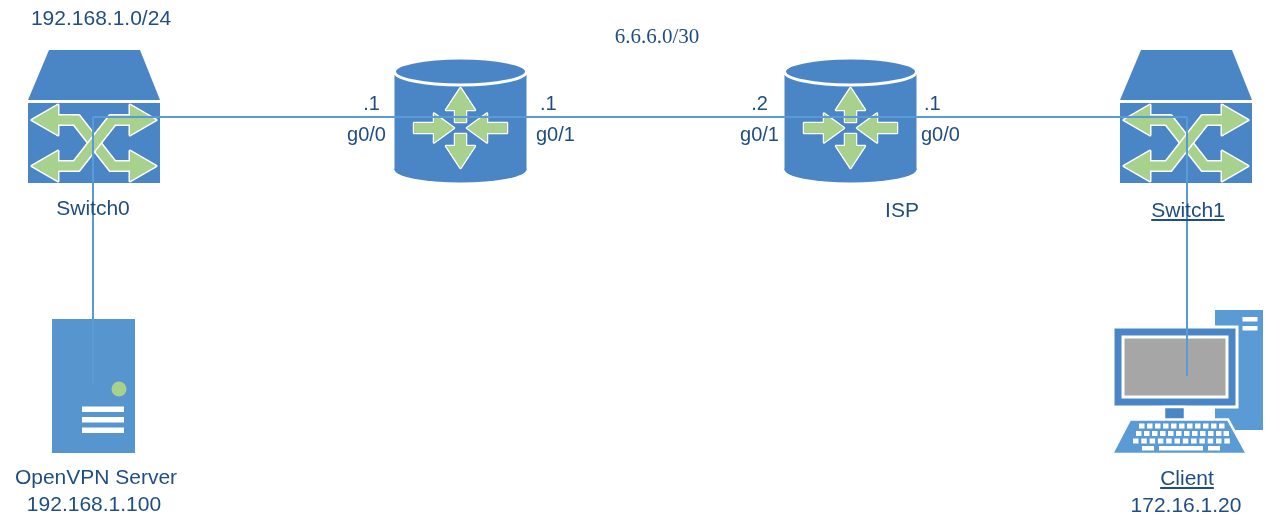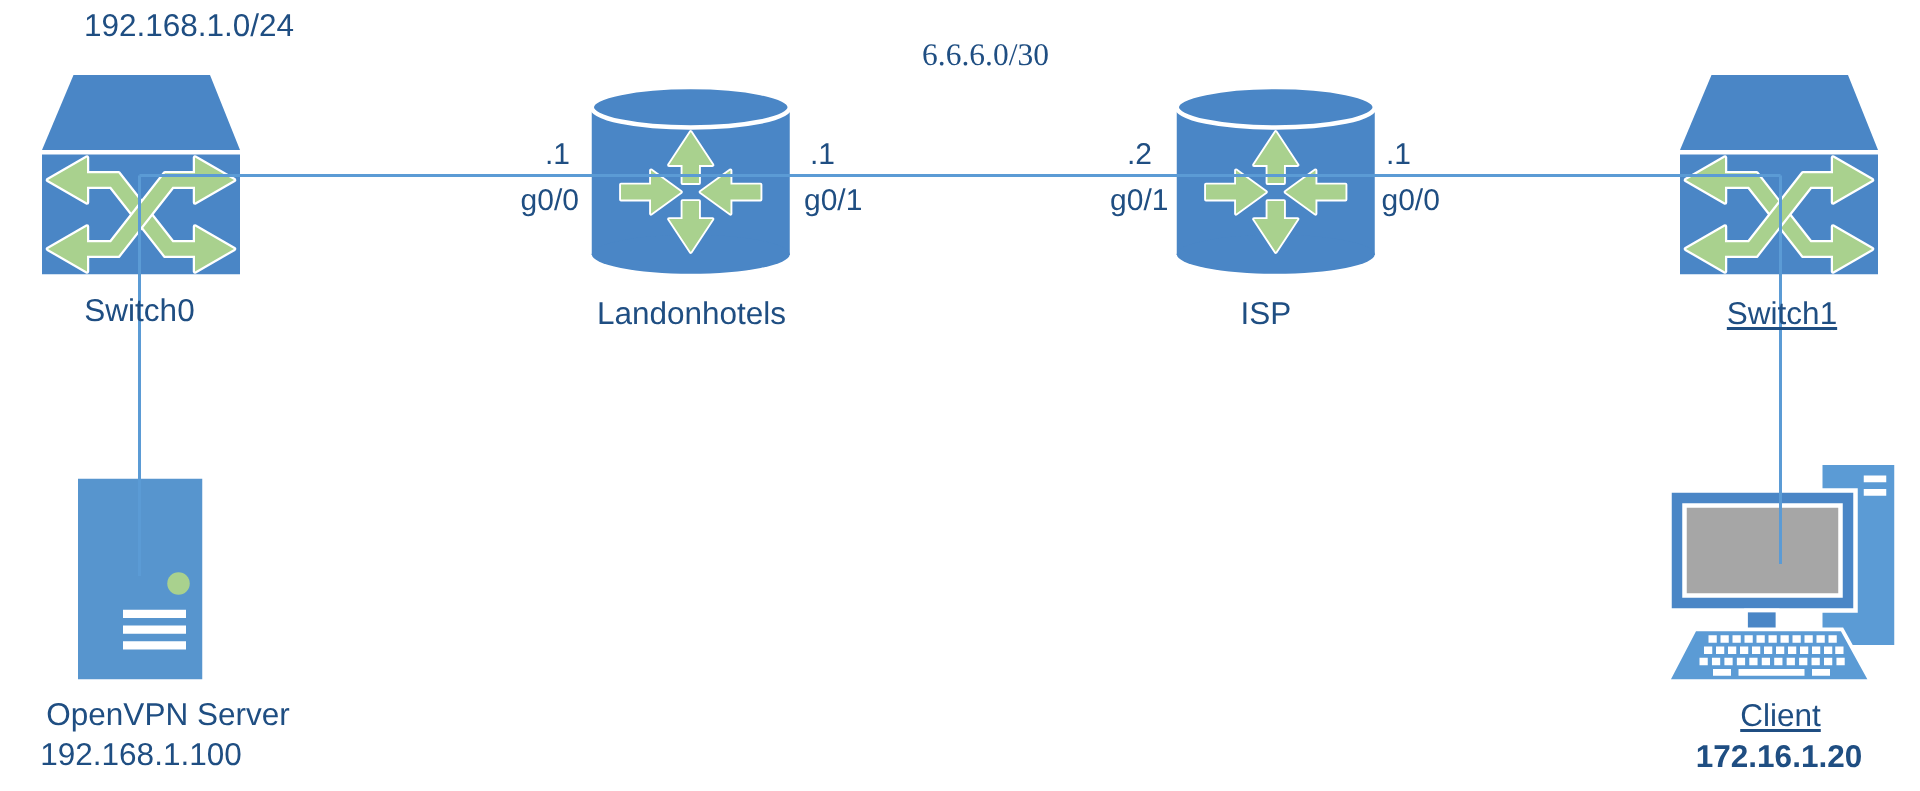--- a/index.html
+++ b/index.html
@@ -130,33 +130,32 @@
       <rect x="36" y="138" width="12" height="4.5"></rect>
         <rect x="53" y="138" width="44" height="4.5"></rect>
         <rect x="102" y="138" width="12" height="4.5"></rect>
     </g>
   </svg>
 
   <div class="line" style="left:93px;top:116px;width:1094px;height:2px;"></div>
   <div class="line" style="left:92px;top:117px;width:2px;height:267px;"></div>
   <div class="line" style="left:1186px;top:117px;width:2px;height:259px;"></div>
 
-  <div class="lbl" style="left:101px;top:6px;margin-left:25px;">192.168.1.0/24</div>
+  <div class="lbl" style="left:101px;top:6px;">192.168.1.0/24</div>
   <div class="lbl" style="left:657px;top:24px;font-family:Liberation Serif, serif;">6.6.6.0/30</div>
 
   <div class="lbl" style="left:93px;top:196px;">Switch0</div>
-  <div class="lbl" style="left:461px;top:198px;">Landonhotels</div>
-  <div class="lbl" style="left:844px;top:198px;text-align:right;">ISP</div>
+  <div class="lbl" style="left:902px;top:198px;text-align:right;">ISP</div>
   <div class="lbl" style="left:1188px;top:198px;text-decoration:underline;">Switch1</div>
 
-  <div class="lbl" style="left:96px;top:465px;margin-left:16px;">OpenVPN Server</div>
+  <div class="lbl" style="left:96px;top:465px;">OpenVPN Server</div>
   <div class="lbl" style="left:94px;top:492px;">192.168.1.100</div>
 
   <div class="lbl" style="left:1187px;top:466px;text-decoration:underline;">Client</div>
-  <div class="lbl" style="left:1186px;top:493px;font-weight:bold;">172.16.1.20</div>
+  <div class="lbl" style="left:1186px;top:493px;">172.16.1.20</div>
 
   <div class="iface right" style="left:260px;top:92px;">.1</div>
   <div class="iface right" style="left:266px;top:123px;">g0/0</div>
 
   <div class="iface" style="left:540px;top:92px;">.1</div>
   <div class="iface" style="left:536px;top:123px;">g0/1</div>
 
   <div class="iface right" style="left:648px;top:92px;">.2</div>
   <div class="iface right" style="left:659px;top:123px;">g0/1</div>
 

